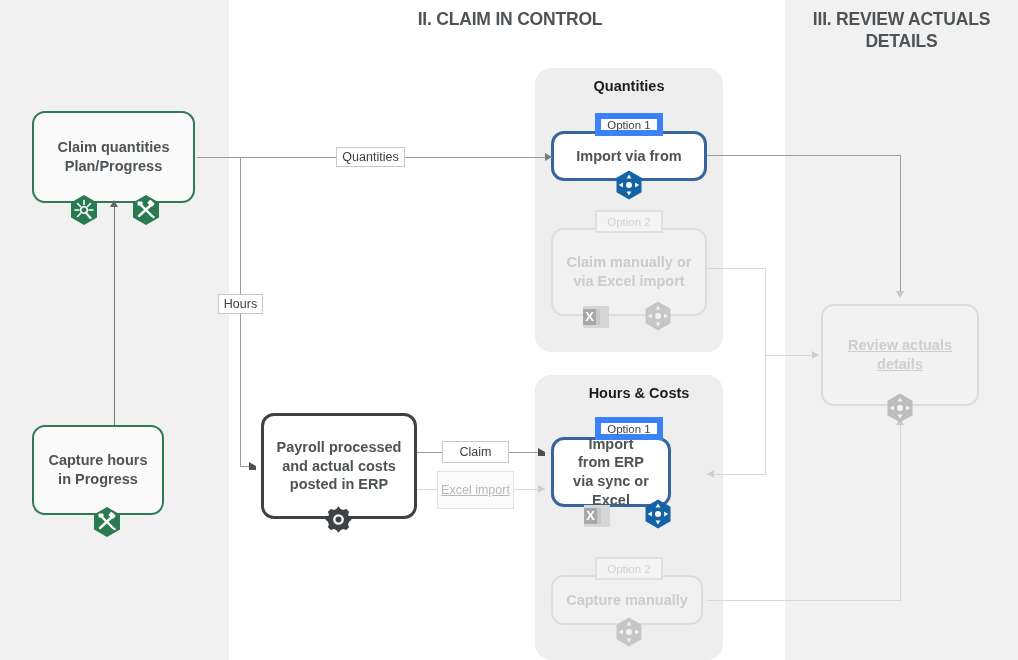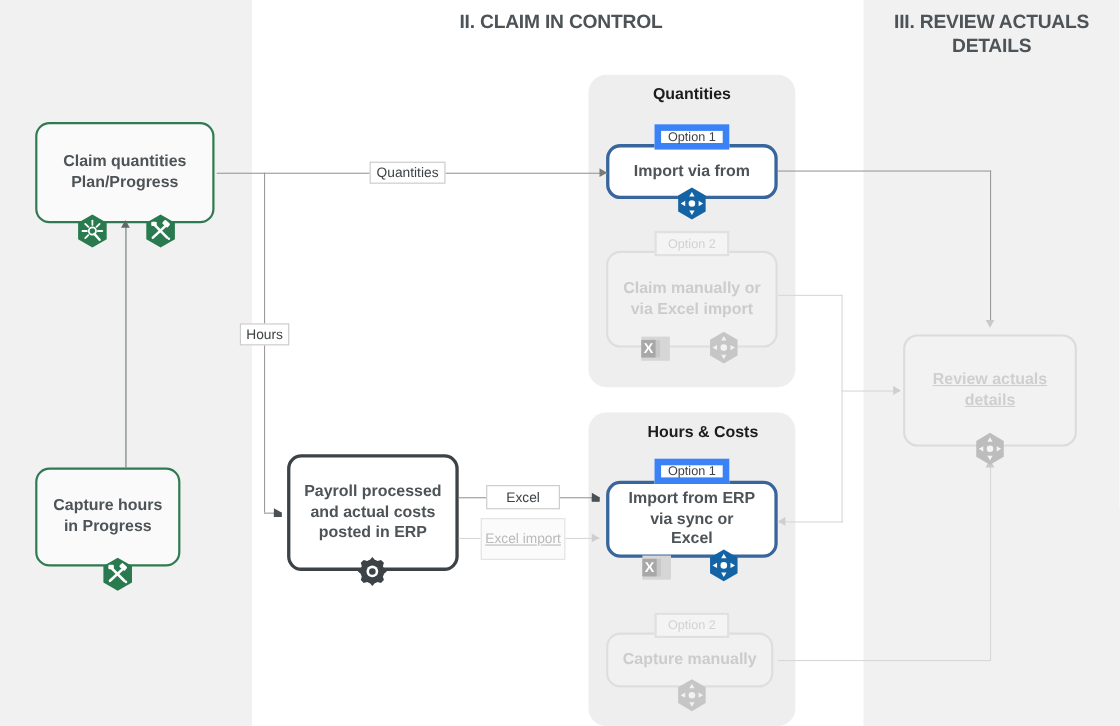--- a/index.html
+++ b/index.html
@@ -188,37 +188,37 @@
   <div class="node blue" style="left:551px;top:131px;width:156px;height:50px;padding:0 8px;">
     <span>Import via from</span>
   </div>
   <div class="opt-badge" style="left:595px;top:113px;width:68px;">Option 1</div>
 
   <div class="node ghost" style="left:551px;top:228px;width:156px;height:88px;padding:0 10px;">
     <span>Claim manually or via Excel import</span>
   </div>
   <div class="opt-badge ghost" style="left:595px;top:210px;width:68px;">Option 2</div>
 
-  <div class="node blue" style="left:551px;top:437px;width:156px;height:70px;padding:0 17px;">
+  <div class="node blue" style="left:551px;top:437px;width:120px;height:70px;padding:0 17px;">
     <span>Import from ERP via sync or Excel</span>
   </div>
   <div class="opt-badge" style="left:595px;top:417px;width:68px;">Option 1</div>
 
   <div class="node ghost" style="left:551px;top:575px;width:152px;height:50px;padding:0 8px;">
     <span>Capture manually</span>
   </div>
   <div class="opt-badge ghost" style="left:595px;top:557px;width:68px;">Option 2</div>
 
   <div class="node ghost-lite" style="left:821px;top:304px;width:158px;height:102px;padding:0 14px;text-decoration:underline;">
     <span>Review actuals details</span>
   </div>
 
   <div class="edge-label" style="left:336px;top:147px;width:69px;height:20px;">Quantities</div>
   <div class="edge-label" style="left:218px;top:294px;width:45px;height:20px;">Hours</div>
-  <div class="edge-label" style="left:442px;top:441px;width:67px;height:22px;">Excel</div>
+  <div class="edge-label" style="left:442px;top:441px;width:67px;height:22px;">Claim</div>
   <div class="edge-label ghost" style="left:437px;top:471px;width:77px;height:38px;flex-direction:column;">Excel import</div>
 
   <div class="hexicon" style="left:68px;top:194px;width:32px;height:32px;">
     <svg viewBox="0 0 32 32">
       <polygon points="16,1 29,8.5 29,23.5 16,31 3,23.5 3,8.5" fill="#2a7a50"></polygon>
       <g stroke="#ffffff" stroke-width="1.6" stroke-linecap="round">
         <line x1="16" y1="6.5" x2="16" y2="10.5"></line>
         <line x1="9.5" y1="9.5" x2="12.3" y2="12.3"></line>
         <line x1="22.5" y1="9.5" x2="19.7" y2="12.3"></line>
         <line x1="7" y1="16" x2="11" y2="16"></line>

